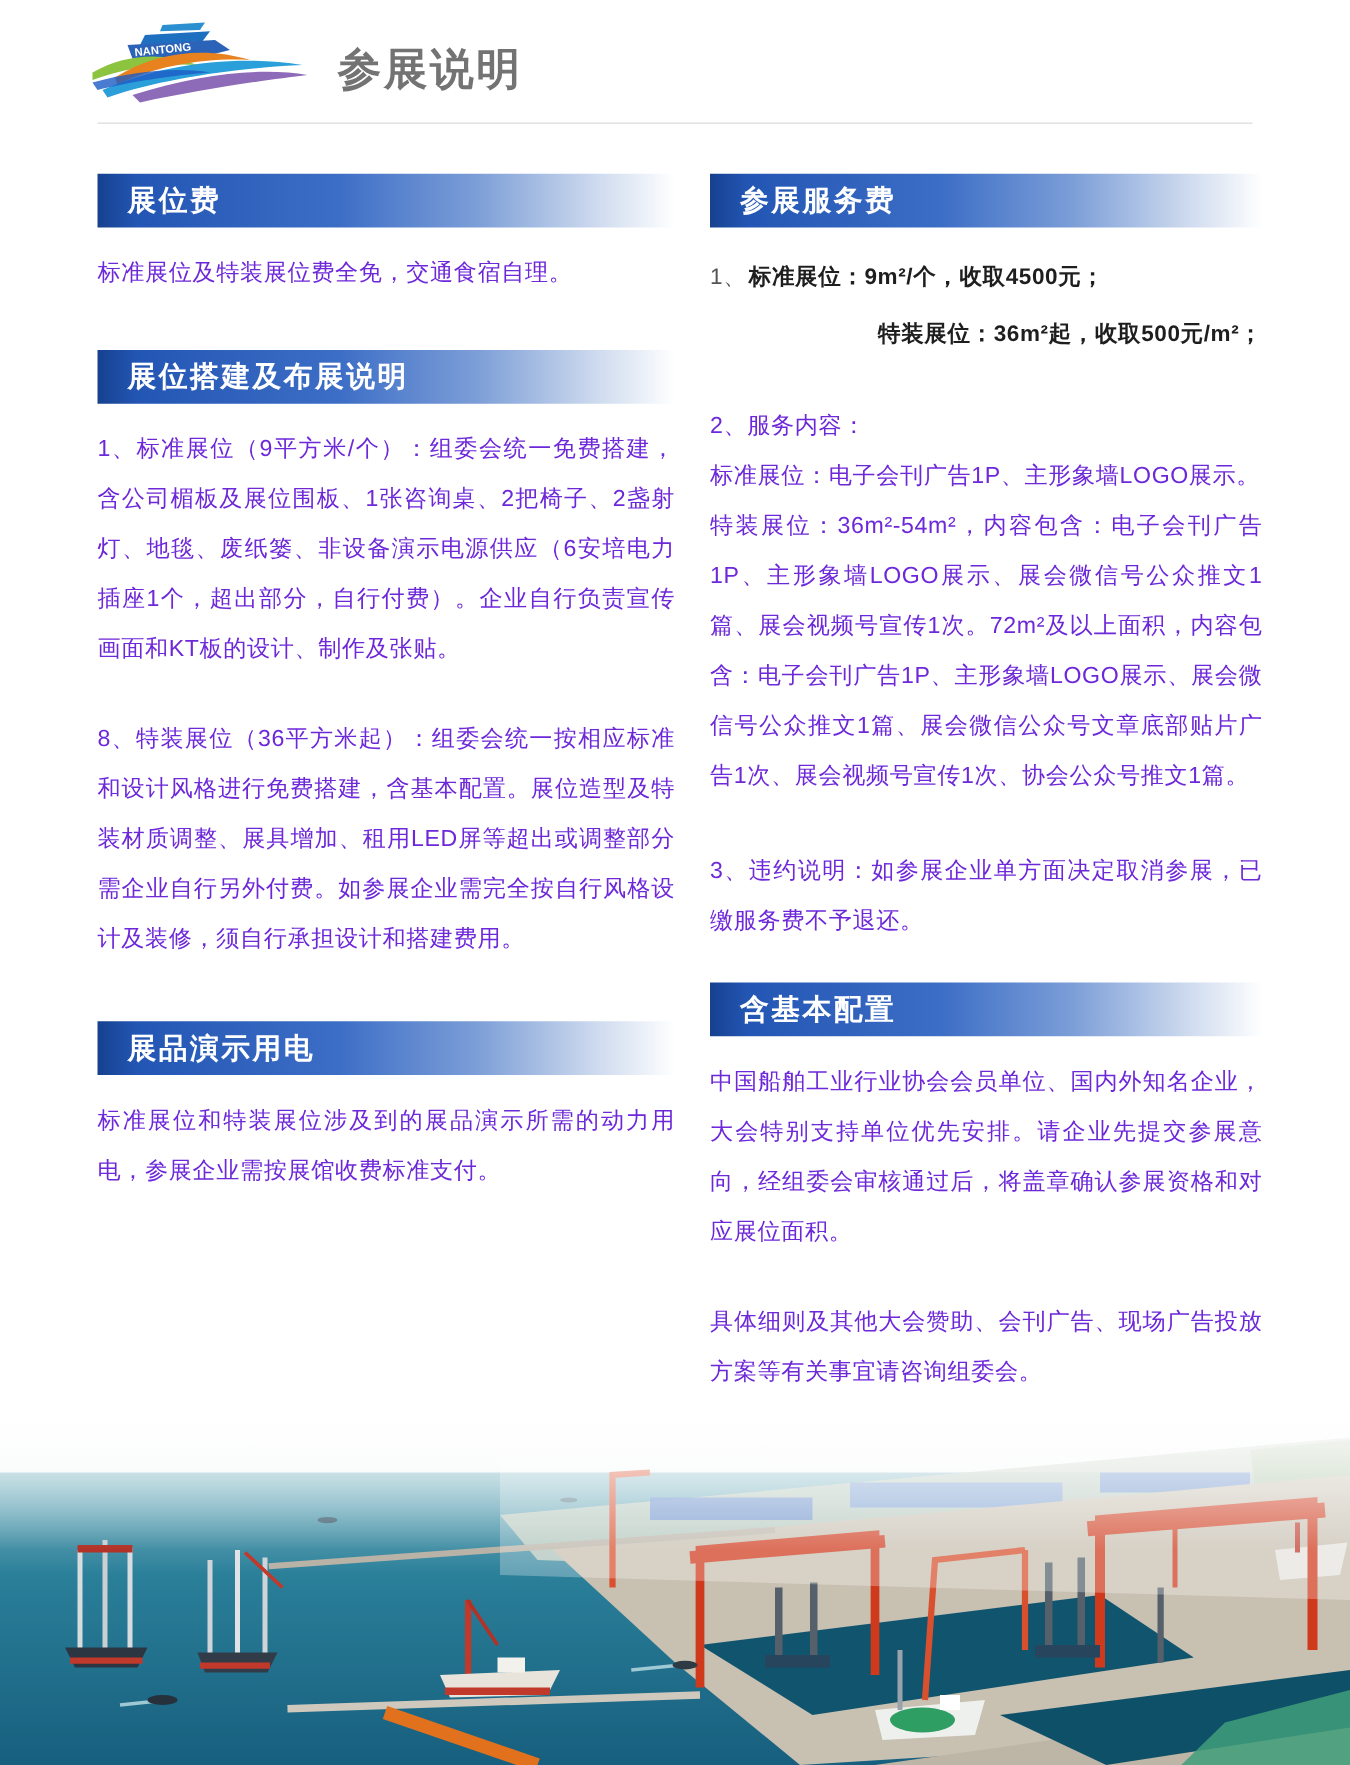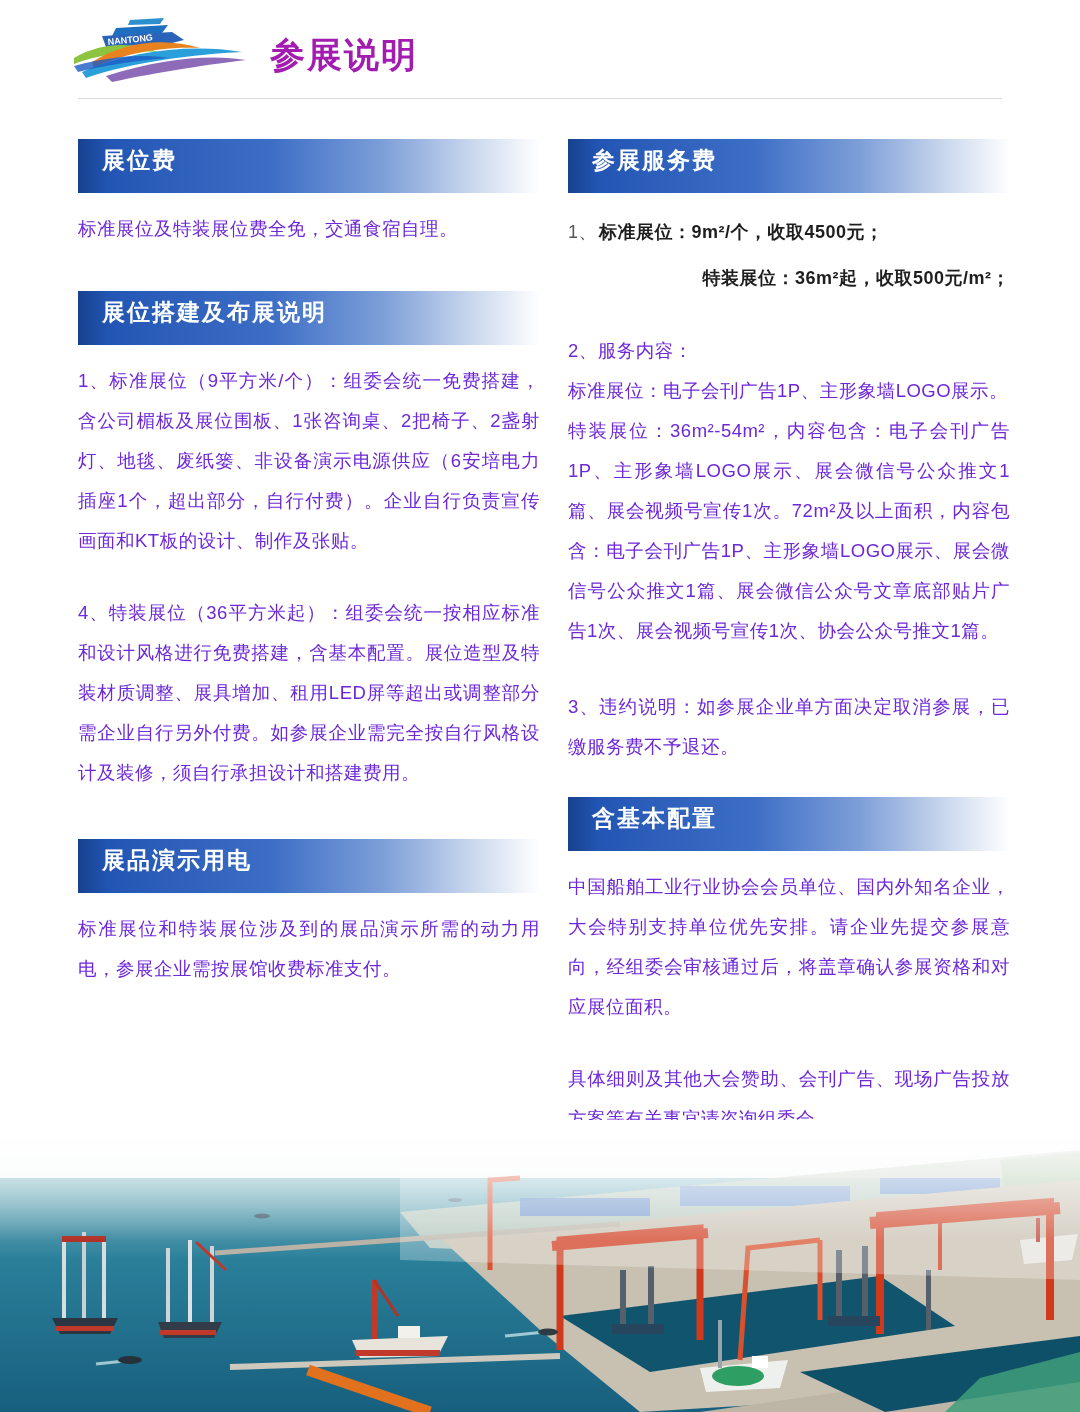--- a/index.html
+++ b/index.html
@@ -10,32 +10,32 @@
     margin:0 auto;
     background:#ffffff;
     overflow:hidden;
     font-family:"Liberation Sans","DejaVu Sans",sans-serif;
     color:#333;
   }
   
   .header { display:flex; align-items:center; padding:14px 78px 0 72px; }
   .logo { width:176px; height:74px; flex:0 0 auto; }
   .page-title {
-    font-size:35px; font-weight:bold; color:#a21caf;
+    font-size:35px; font-weight:bold; color:#737373;
     margin-left:22px; letter-spacing:2px; margin-top:8px;
   }
   .header-divider { border:none; border-top:1px solid #dcdcdc; margin:10px 78px 0 78px; }
 
   
   .content { display:flex; gap:28px; padding:0 70px 0 78px; margin-top:40px; }
   .col-left  { width:462px; flex:0 0 auto; }
   .col-right { flex:1; }
 
   .banner {
-    height:54px; line-height:43px;
+    height:43px; line-height:43px;
     padding-left:24px;
     font-size:23px; font-weight:bold; color:#ffffff; letter-spacing:2px;
     background:linear-gradient(90deg,#16418f 0%,#2356b4 7%,#3d6ec6 42%,#7d9fd8 66%,#ccd9ee 86%,rgba(255,255,255,0) 100%);
     margin-bottom:16px;
   }
   .body-text {
     font-size:18.5px; line-height:40px; color:#6d28d9;
     text-align:justify; letter-spacing:0.5px;
   }
   .sec { margin-bottom:42px; }
@@ -91,21 +91,21 @@
     <div class="col-left">
 
       <div class="sec">
         <div class="banner">展位费</div>
         <p class="body-text">标准展位及特装展位费全免，交通食宿自理。</p>
       </div>
 
       <div class="sec" style="margin-bottom:46px;">
         <div class="banner">展位搭建及布展说明</div>
         <p class="body-text">1、标准展位（9平方米/个）：组委会统一免费搭建，含公司楣板及展位围板、1张咨询桌、2把椅子、2盏射灯、地毯、废纸篓、非设备演示电源供应（6安培电力插座1个，超出部分，自行付费）。企业自行负责宣传画面和KT板的设计、制作及张贴。</p>
-        <p class="body-text">4、特装展位（36平方米起）：组委会统一按相应标准和设计风格进行免费搭建，含基本配置。展位造型及特装材质调整、展具增加、租用LED屏等超出或调整部分需企业自行另外付费。如参展企业需完全按自行风格设计及装修，须自行承担设计和搭建费用。</p>
+        <p class="body-text">8、特装展位（36平方米起）：组委会统一按相应标准和设计风格进行免费搭建，含基本配置。展位造型及特装材质调整、展具增加、租用LED屏等超出或调整部分需企业自行另外付费。如参展企业需完全按自行风格设计及装修，须自行承担设计和搭建费用。</p>
       </div>
 
       <div class="sec">
         <div class="banner">展品演示用电</div>
         <p class="body-text">标准展位和特装展位涉及到的展品演示所需的动力用电，参展企业需按展馆收费标准支付。</p>
       </div>
 
     </div>
 
     <div class="col-right">

